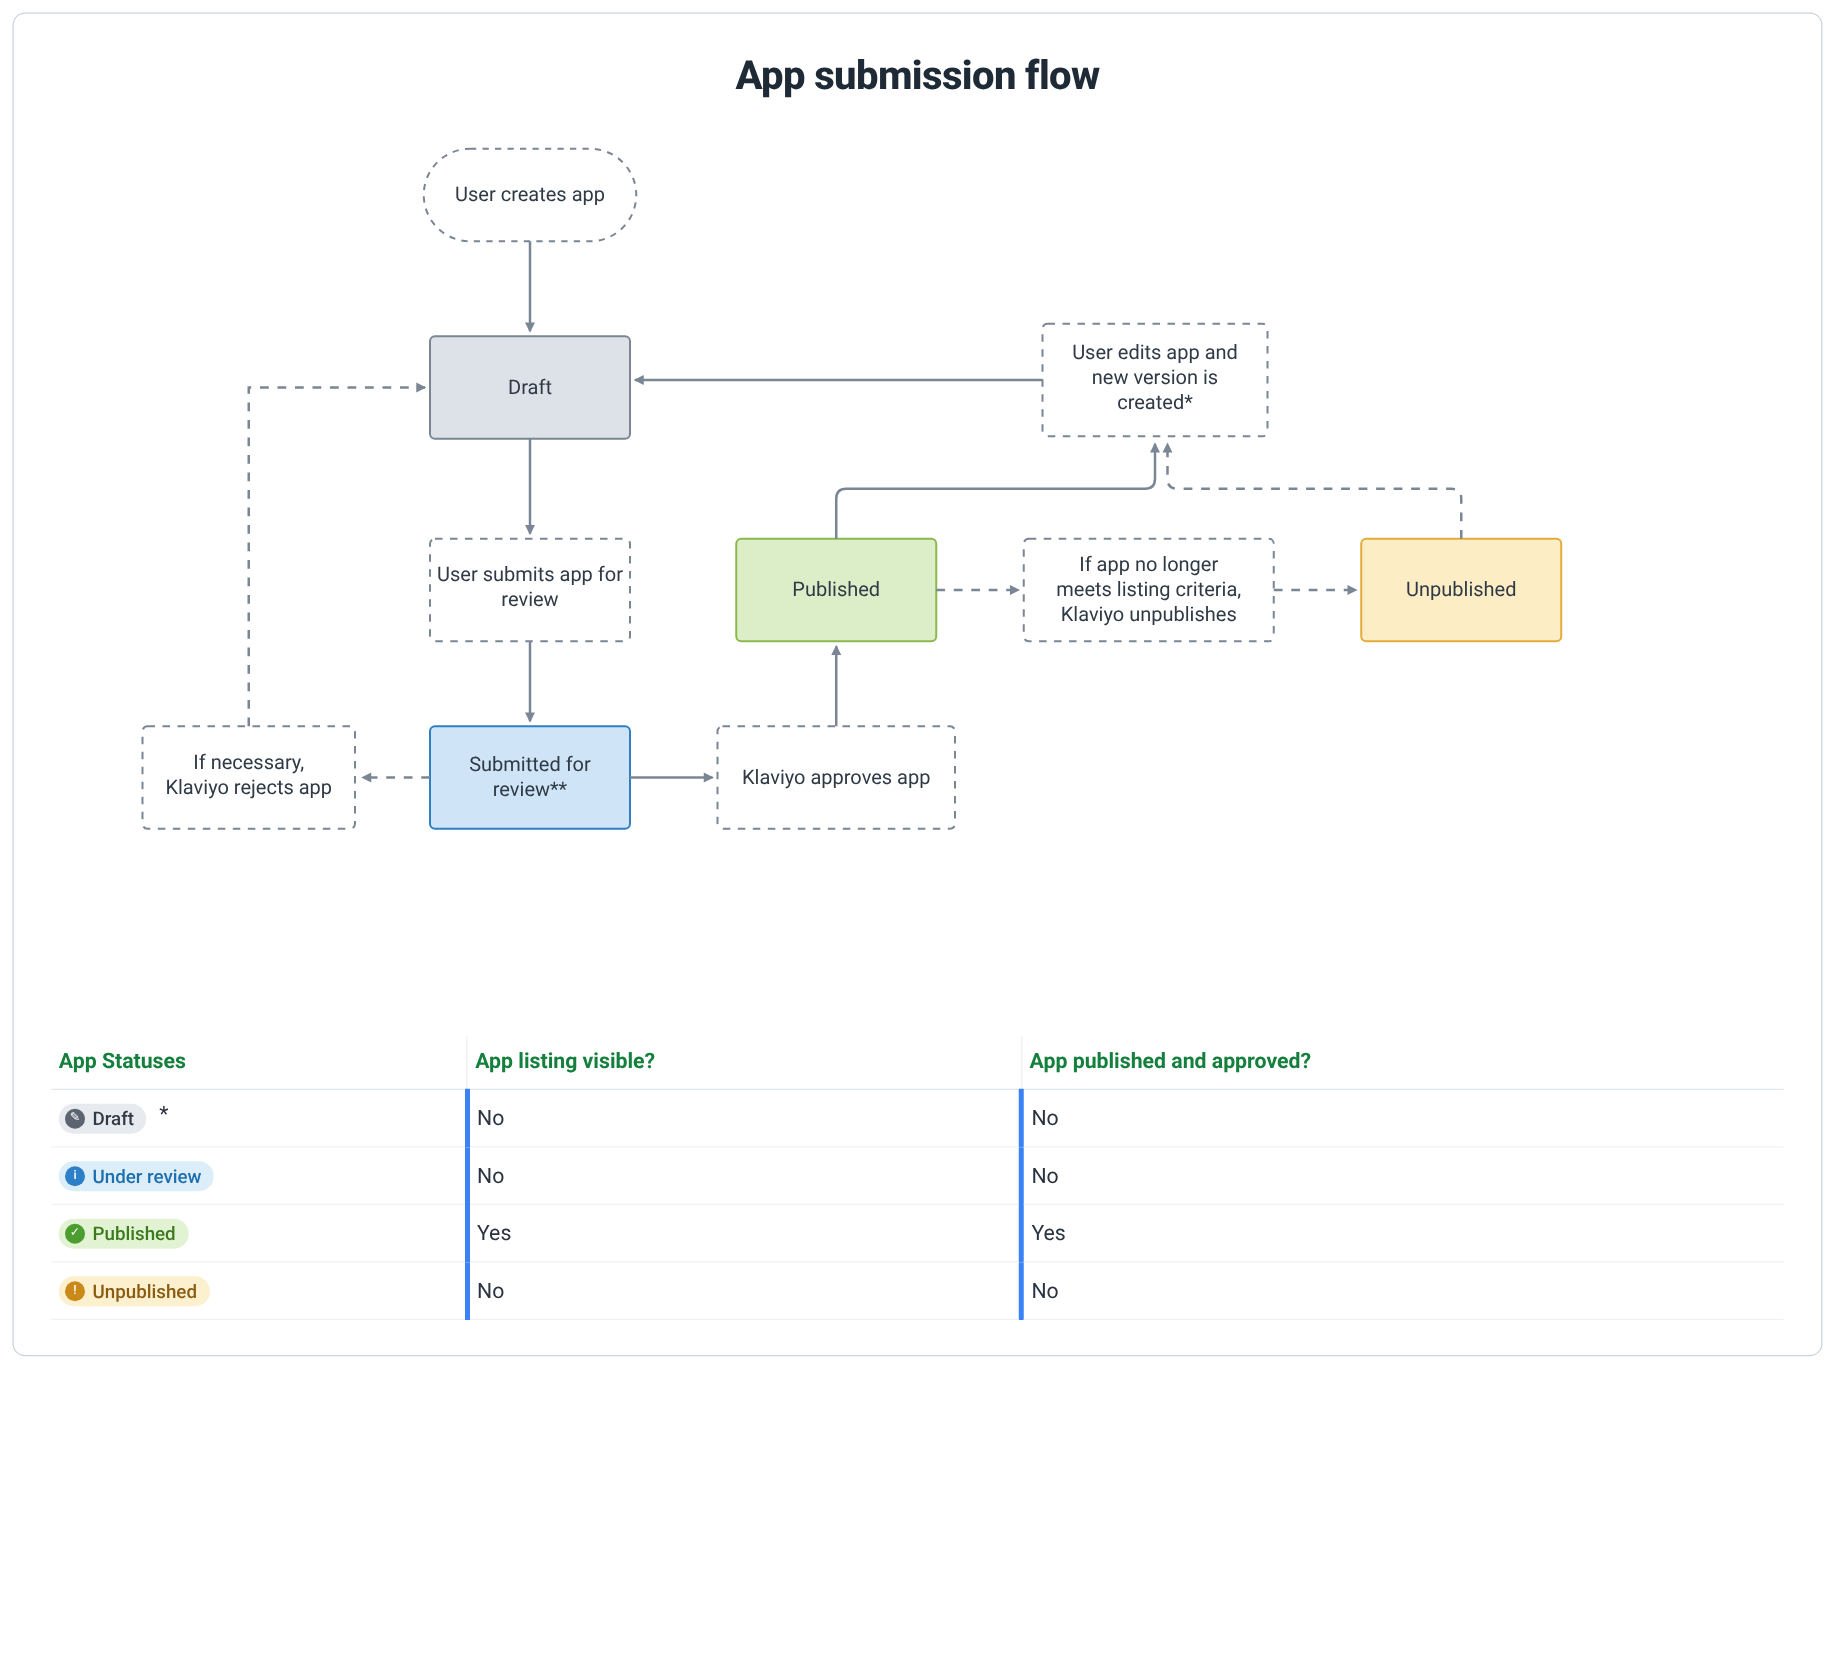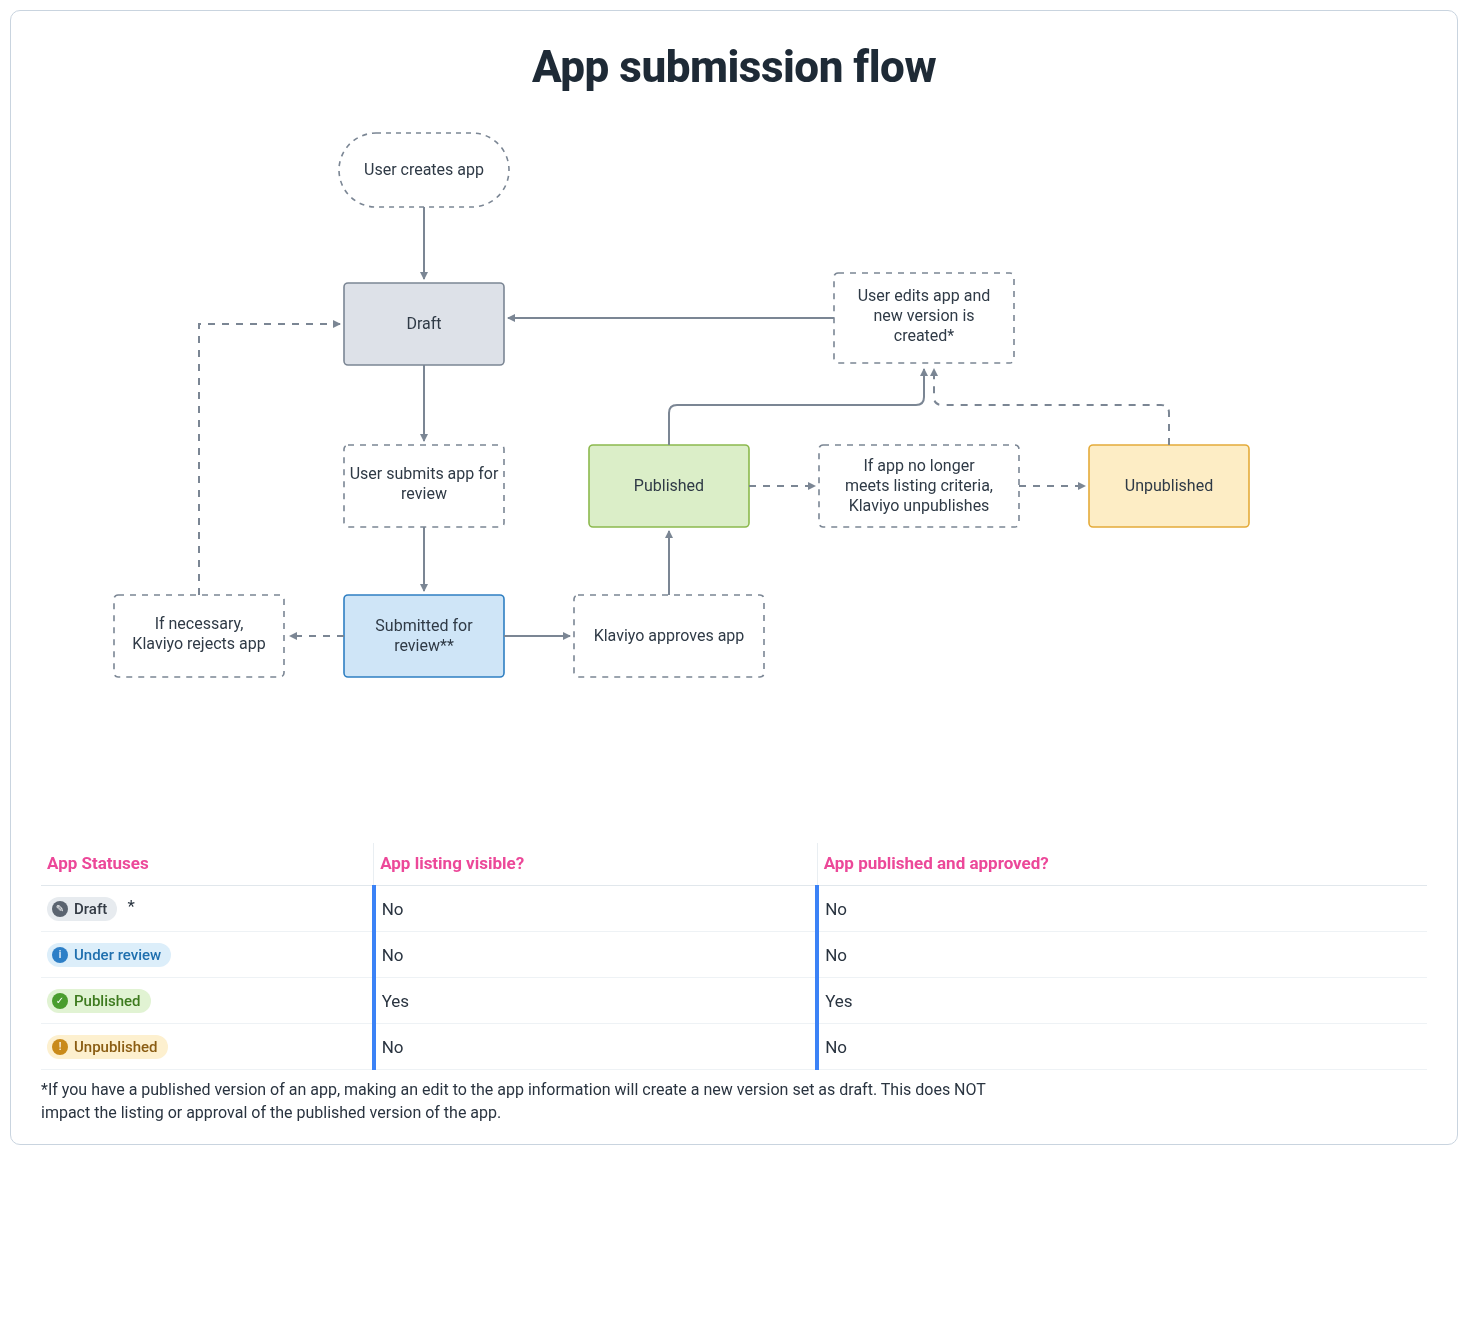--- a/index.html
+++ b/index.html
@@ -37,42 +37,42 @@
   .frame {
     width: 1448px;
     margin: 10px;
     border: 1px solid var(--card-border);
     border-radius: 10px;
     padding: 30px 30px 20px 30px;
     background: #FFFFFF;
   }
   h1.title {
     text-align: center;
-    font-size: 44px;
+    font-size: 32px;
     font-weight: 800;
     letter-spacing: -0.5px;
     margin: 0 0 30px 0;
     color: #1E2A36;
   }
   .diagram-wrap {
     width: 100%;
   }
   svg.diagram { display: block; margin: 0 auto; }
 
   
   .status-table {
     width: 100%;
     margin-top: 40px;
     border-collapse: collapse;
     font-size: 17px;
   }
   .status-table th {
     text-align: left;
     font-weight: 700;
-    color: #ec4899;
+    color: #15803d;
     padding: 10px 10px 12px 6px;
     border-bottom: 1px solid #E1E7EC;
   }
   .status-table th:not(:first-child) {
     border-left: 1px solid #E9EEF2;
     margin-left: 24px;
   }
   .status-table td {
     padding: 10px 10px 10px 6px;
     border-bottom: 1px solid #EEF2F5;
@@ -295,15 +295,14 @@
             <span>Unpublished</span>
           </span>
         </td>
         <td>No</td>
         <td>No</td>
       </tr>
     </tbody>
   </table>
 
   <div class="footnotes">
-    <div>*If you have a published version of an app, making an edit to the app information will create a new version set as draft. This does NOT impact the listing or approval of the published version of the app.</div>
   </div>
 </div>
 
 </body></html>

